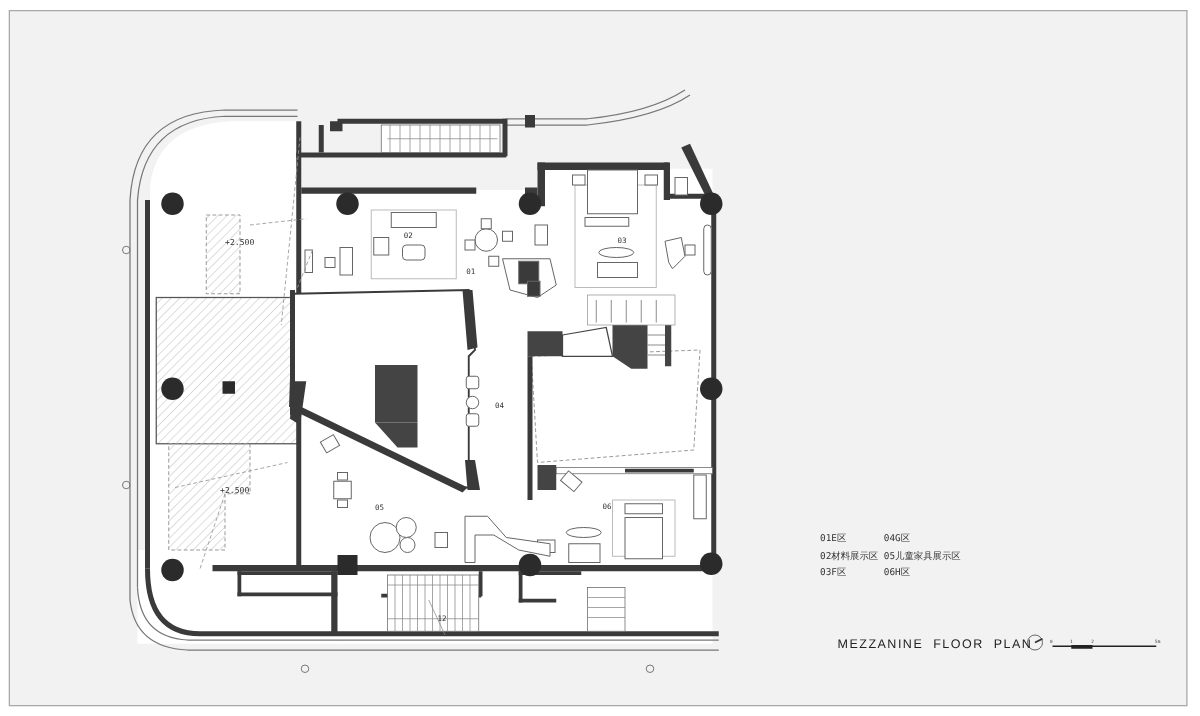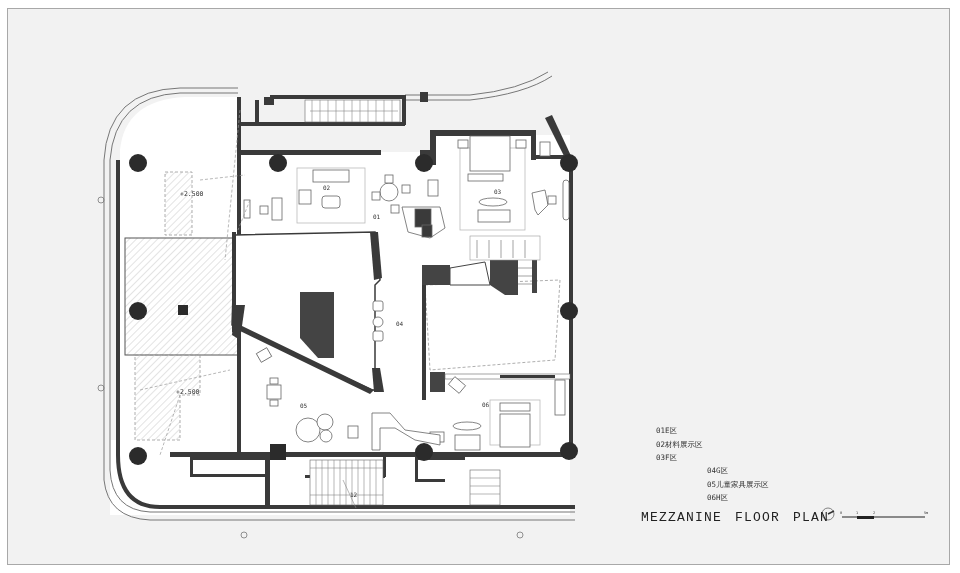--- a/index.html
+++ b/index.html
@@ -2,21 +2,21 @@
 <html><head>
 <meta charset="utf-8">
 <style>
   html, body { margin:0; padding:0; background:#ffffff; }
   body { width:960px; height:573px; position:relative; overflow:hidden; font-family:"DejaVu Sans", sans-serif; }
   .frame { position:absolute; left:7px; top:8px; width:943px; height:557px; background:#f2f2f2; border:1px solid #a8a8a8; box-sizing:border-box; }
   svg.plan { position:absolute; left:0; top:0; }
   .legend { position:absolute; left:640px; top:424px; font-family:"DejaVu Sans Mono", monospace; font-size:7.5px; color:#333; line-height:13.5px; }
   .legend .col { position:absolute; top:0; white-space:nowrap; }
   .legend .row { display:block; height:13.5px; }
-  .plan-title { position:absolute; left:641px; top:510px; font-family:Liberation Mono, monospace; font-size:13px; letter-spacing:1.2px; color:#222; white-space:nowrap; word-spacing:4px; }
+  .plan-title { position:absolute; left:670px; top:510px; font-family:Liberation Sans, sans-serif; font-size:10px; letter-spacing:1.2px; color:#222; white-space:nowrap; word-spacing:4px; }
   .svg-text { font-family:"DejaVu Sans Mono", monospace; fill:#333; }
 </style>
 </head>
 <body>
 
 <div class="frame"></div>
 
 <svg class="plan" width="960" height="573" viewBox="0 0 960 573">
   <defs>
     <pattern id="hatch" patternUnits="userSpaceOnUse" width="5" height="5" patternTransform="rotate(45)">
@@ -257,20 +257,20 @@
     <text class="svg-text" x="924" y="514" font-size="3.5">5m</text>
   </g>
 </svg>
 
 <div class="legend">
   <div class="col" style="left:16px;">
     <span class="row">01E区</span>
     <span class="row">02材料展示区</span>
     <span class="row">03F区</span>
   </div>
-  <div class="col" style="left:67px;margin-top:40px;">
+  <div class="col" style="left:67px;">
     <span class="row">04G区</span>
     <span class="row">05儿童家具展示区</span>
     <span class="row">06H区</span>
   </div>
 </div>
 
 <div class="plan-title">MEZZANINE FLOOR PLAN</div>
 
 </body></html>

